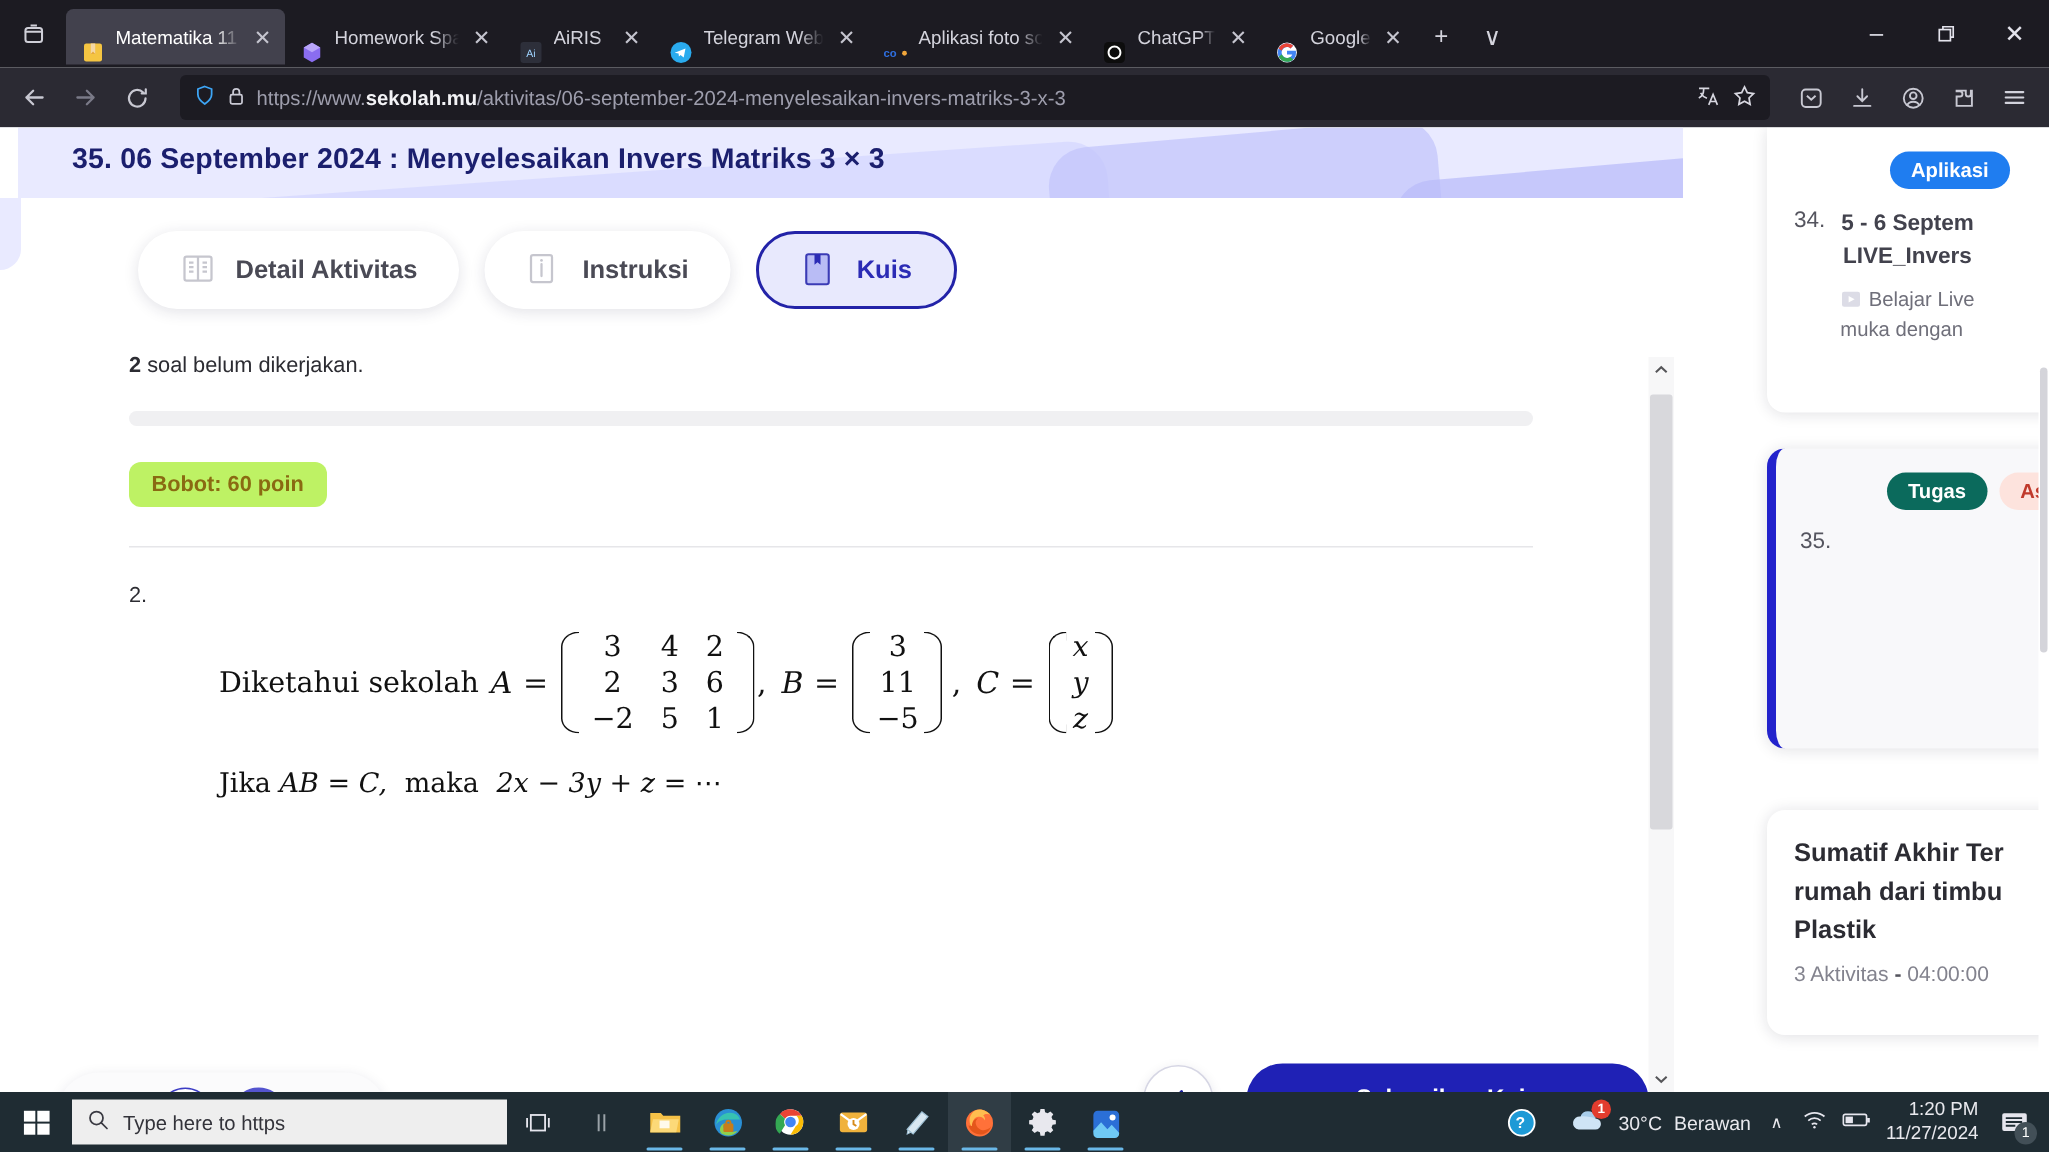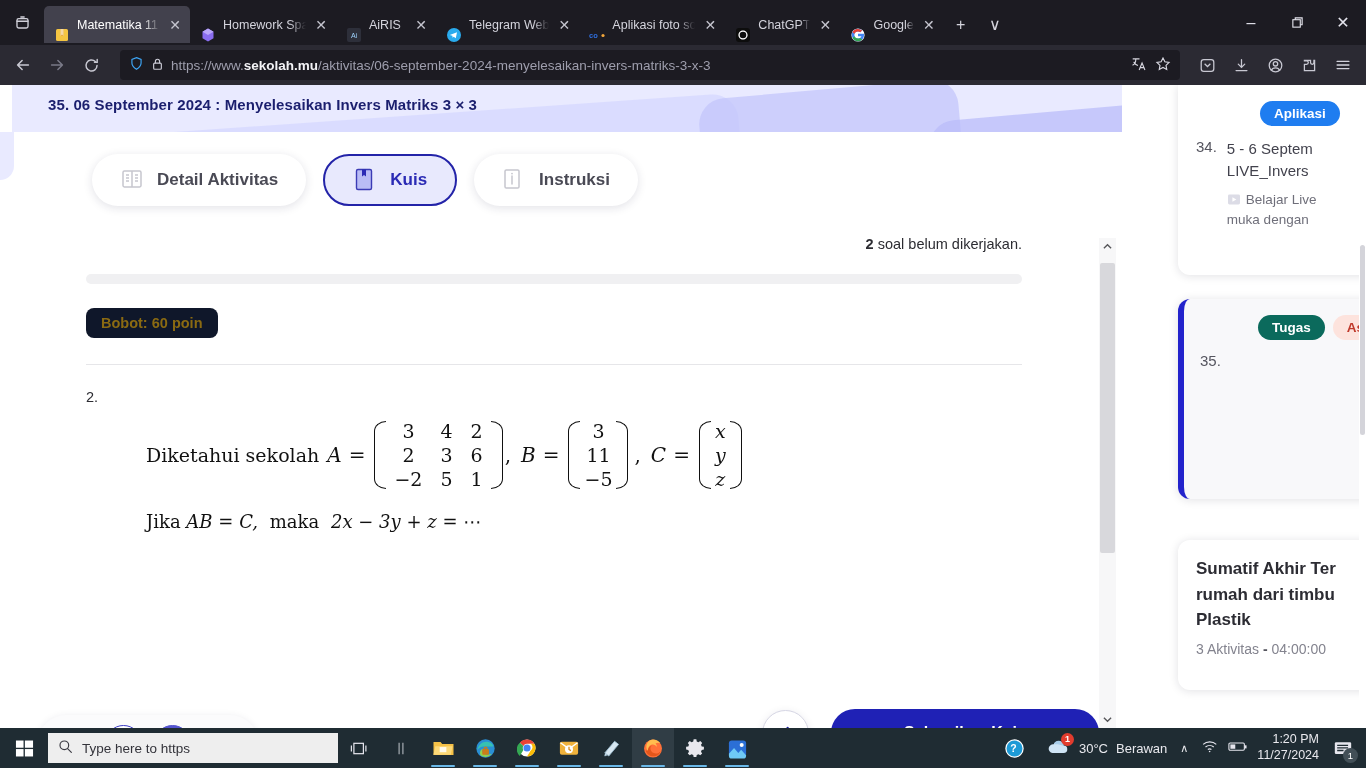--- a/index.html
+++ b/index.html
@@ -60,40 +60,40 @@
   .hero {
     position: relative; height: 47px; background: #e9eaff; overflow: hidden;
   }
   .hero .deco { position: absolute; border-radius: 26px; background: #c3c5fb; opacity: .75; }
   .hero .d1 { left: 700px; top: 4px; width: 260px; height: 78px; transform: rotate(-5deg); }
   .hero .d2 { left: 930px; top: 26px; width: 260px; height: 70px; transform: rotate(-5deg); background:#b9bcfa; }
   .hero .d3 { left: 40px; top: 32px; width: 700px; height: 70px; transform: rotate(-4deg); background:#d8daff; opacity:.9; }
   .hero .sidebar-strip { position: absolute; left: 0; top: 0; width: 12px; height: 47px; background: #fff; }
   .hero h1 {
     position: absolute; left: 48px; top: 11px; z-index: 5;
-    font-size: 15px; font-weight: bold; color: #1b1f6e; letter-spacing: .1px;
+    font-size: 19px; font-weight: bold; color: #1b1f6e; letter-spacing: .1px;
   }
 
   .tabbar { display: flex; align-items: center; gap: 17px; padding: 22px 0 0 92px; }
   .ptab {
     display: flex; align-items: center; gap: 13px;
     height: 52px; padding: 0 28px; border-radius: 26px;
     background: #fff; box-shadow: 0 2px 10px rgba(30,30,70,.13);
     font-size: 17px; font-weight: bold; color: #4a4a55;
   }
   .ptab.active { background: #e8e9fd; border: 2.5px solid #2323a8; color: #2b2bb5; box-shadow: none; }
   .ptab .picon { width: 24px; height: 26px; display: block; }
 
   .quiz { padding: 30px 100px 0 86px; position: relative; }
-  .undone { font-size: 14.5px; color: #2c2c32; text-align: right; }
+  .undone { font-size: 14.5px; color: #2c2c32; }
   .undone b { font-weight: bold; }
   .progressbar { margin-top: 22px; height: 10px; border-radius: 6px; background: #f0f0f2; }
   .bobot {
     display: inline-block; margin-top: 24px; padding: 7px 15px;
-    border-radius: 8px; background: #0f172a; color: #8a6a12;
+    border-radius: 8px; background: #bef264; color: #8a6a12;
     font-size: 14.5px; font-weight: bold;
   }
   .divider { margin-top: 26px; height: 1px; background: #e6e6e9; }
   .qnum { margin-top: 24px; font-size: 14.5px; color: #2c2c32; }
 
   .math { margin: 14px 0 0 60px; font-family: "DejaVu Serif", serif; color: #111; }
   .mrow { display: flex; align-items: center; font-size: 20px; }
   .mrow .txt { font-size: 19px; }
   .it { font-style: italic; }
   .paren {
@@ -155,21 +155,21 @@
   .rcard.c2 { top: 214px; height: 200px; background: #f8f8fa; border-left: 6px solid #2323cc; padding-left: 16px; }
   .rcard.c3 { top: 455px; height: 150px; }
   .badges { display: flex; gap: 8px; justify-content: flex-start; padding-left: 64px; }
   .badge { border-radius: 14px; padding: 5px 14px; font-size: 13.5px; font-weight: bold; color: #fff; }
   .badge.pertemuan { background: #1f7df0; }
   .badge.tugas { background: #0b6a5c; }
   .badge.asesmen { background: #fde3dd; color: #c0392b; }
   .ritem { display: flex; gap: 10px; margin-top: 12px; }
   .ridx { font-size: 15px; font-weight: normal; color: #55555f; flex: 0 0 auto; }
   .rbody { min-width: 0; }
-  .rtitle { font-size: 15px; font-weight: normal; color: #42424d; line-height: 1.45; }
+  .rtitle { font-size: 15px; font-weight: bold; color: #42424d; line-height: 1.45; text-align: center; }
   .rtitle.blue { color: #2b2baf; }
   .rsub { margin-top: 8px; font-size: 13.5px; color: #6f6f7a; line-height: 1.55; }
   .rsub .sicon { display: inline-block; width: 14px; height: 15px; vertical-align: -3px; margin-right: 5px; }
   .c3title { font-size: 17px; font-weight: bold; color: #2c2c33; line-height: 1.5; }
   .c3meta { margin-top: 8px; font-size: 14px; color: #83838e; }
   .panelscroll { position:absolute; right:0; top:0; width:7px; height:643px; background:#fff; }
   .panelthumb { position:absolute; right:1px; top:160px; width:5px; height:190px; background:#d4d4da; border-radius:3px; }
 
   
   .taskbar {
@@ -392,38 +392,38 @@
       <div class="tabbar">
         <div class="ptab">
           <span class="picon">
             <svg width="24" height="24" viewBox="0 0 24 24" fill="none" stroke="#c6c6ce" stroke-width="1.5">
                 <rect x="3" y="4" width="18" height="16" rx="1.4"></rect>
                 <path d="M12 4v16M6 8h3M6 11h3M6 14h3M15 8h3M15 11h3M15 14h3"></path>
               </svg>
           </span>
           <span>Detail Aktivitas</span>
         </div>
-        <div class="ptab active">
-          <span class="picon">
-            <svg width="22" height="25" viewBox="0 0 22 25" fill="none">
-                <rect x="3.5" y="2.5" width="15" height="20" rx="1.5" fill="#b9bcf5" stroke="#3b3bb5" stroke-width="1.4"></rect>
-                <path d="M9 2.5h4v7l-2-1.6L9 9.5z" fill="#2b2bb5"></path>
-              </svg>
-          </span>
-          <span>Kuis</span>
-        </div>
         <div class="ptab">
           <span class="picon">
             <svg width="20" height="24" viewBox="0 0 20 24" fill="none" stroke="#c6c6ce" stroke-width="1.5">
                 <rect x="3" y="3" width="14" height="18" rx="1.3"></rect>
                 <path d="M10 9v8" stroke-linecap="round"></path>
                 <circle cx="10" cy="6.6" r=".9" fill="#c6c6ce" stroke="none"></circle>
               </svg>
           </span>
           <span>Instruksi</span>
+        </div>
+        <div class="ptab active">
+          <span class="picon">
+            <svg width="22" height="25" viewBox="0 0 22 25" fill="none">
+                <rect x="3.5" y="2.5" width="15" height="20" rx="1.5" fill="#b9bcf5" stroke="#3b3bb5" stroke-width="1.4"></rect>
+                <path d="M9 2.5h4v7l-2-1.6L9 9.5z" fill="#2b2bb5"></path>
+              </svg>
+          </span>
+          <span>Kuis</span>
         </div>
       </div>
 
       <div class="quiz">
         <div class="undone"><b>2</b><span> soal belum dikerjakan.</span></div>
         <div class="progressbar"></div>
         <div class="bobot">Bobot: 60 poin</div>
         <div class="divider"></div>
         <div class="qnum">2.</div>
 

